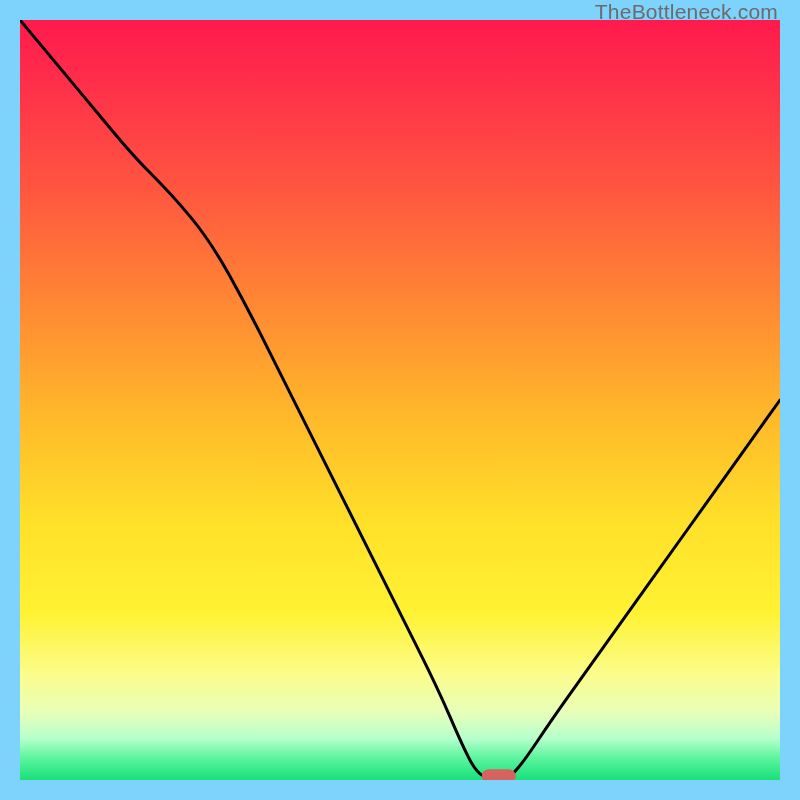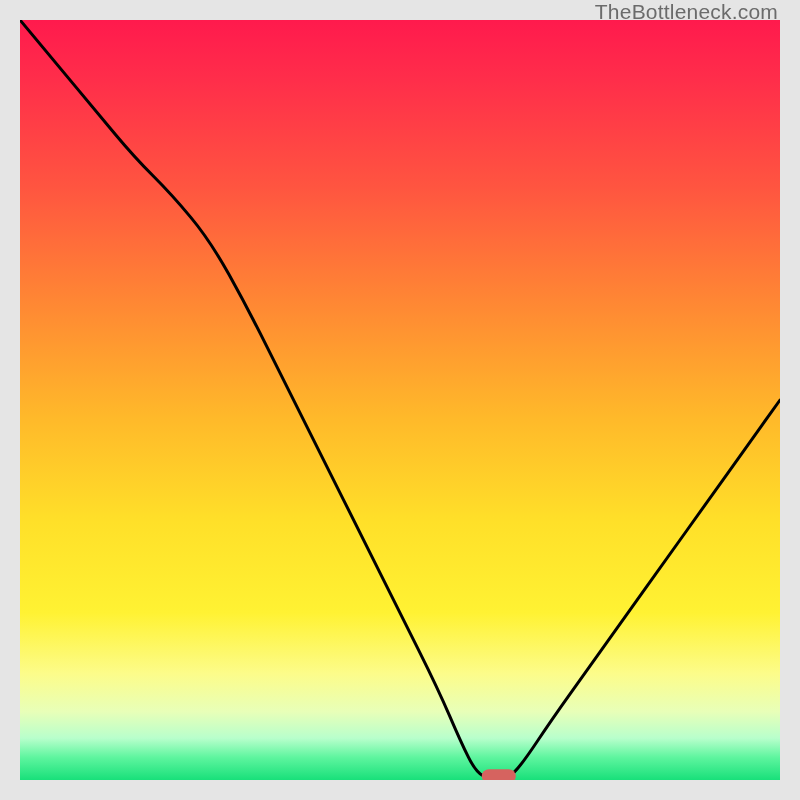--- a/index.html
+++ b/index.html
@@ -7,21 +7,21 @@
     padding: 0;
     width: 800px;
     height: 800px;
     background: #000;
     overflow: hidden;
   }
   .frame {
     position: relative;
     width: 800px;
     height: 800px;
-    background: #e5e5e5;
+    background: #7dd3fc;
   }
   .plot-area {
     position: absolute;
     left: 20px;
     top: 20px;
     width: 760px;
     height: 760px;
     background: linear-gradient(to bottom,
       #ff1a4d 0%,
       #ff2e4a 8%,

